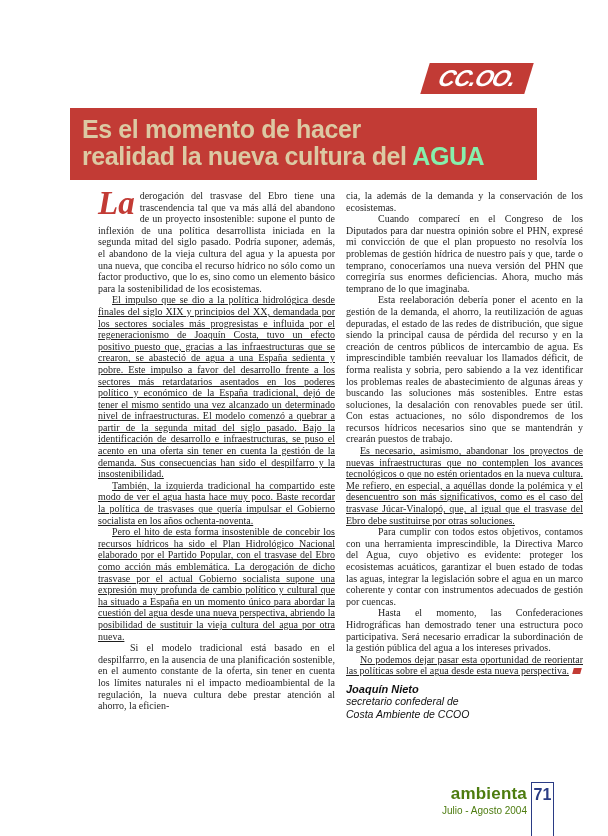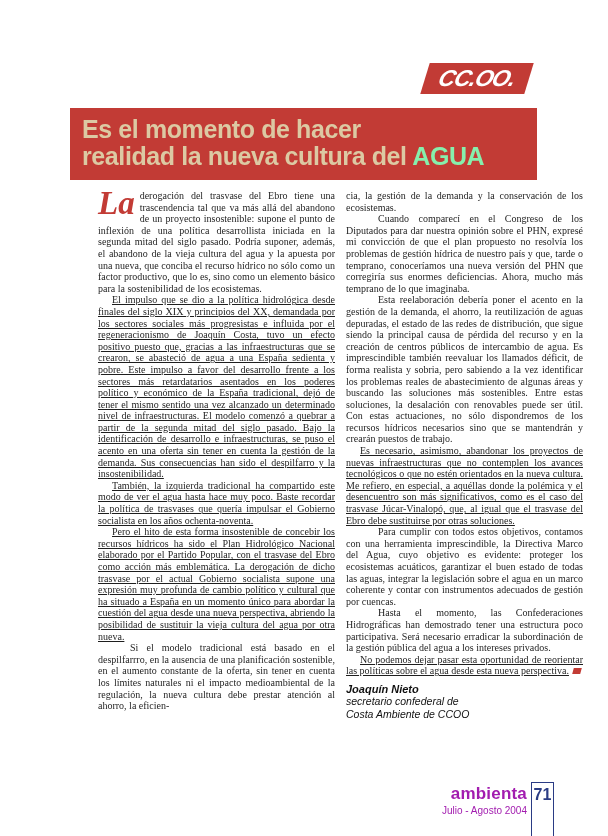--- a/index.html
+++ b/index.html
@@ -26,21 +26,21 @@
   .dropcap{float:left;font-family:"Liberation Serif",serif;font-weight:bold;font-style:italic;
            font-size:33px;line-height:24px;color:#c23b35;margin:1px 5px 0 0;}
   .endmark{display:inline-block;width:8px;height:6px;background:#c23b35;
            transform:skewX(-15deg);margin-left:4px;}
   
   .signature{margin-top:6px;font-family:"Liberation Sans",sans-serif;
              font-style:italic;font-size:10.5px;line-height:12.5px;color:#111111;}
   .sig-name{font-weight:bold;font-size:11px;}
   
   .footer-mag{position:absolute;right:81px;top:785px;text-align:right;
-              font-family:"Liberation Sans",sans-serif;color:#a21caf;}
+              font-family:"Liberation Sans",sans-serif;color:#4d7c0f;}
   .footer-mag .mag{font-weight:bold;font-size:17px;line-height:17px;letter-spacing:0.2px;}
   .footer-mag .date{font-size:10px;margin-top:3px;}
   .pagebox{position:absolute;left:531px;top:782px;width:23px;height:70px;
            border:1px solid #2a3b84;box-sizing:border-box;text-align:center;
            font-family:"Liberation Sans",sans-serif;font-weight:bold;font-size:16px;
            color:#2a3b84;padding-top:3px;background:#ffffff;}
 </style>
 </head>
 <body>
 
@@ -59,21 +59,21 @@
     <div class="col">
       <p>
         <span class="dropcap">La</span><span>derogación del trasvase del Ebro tiene una trascendencia tal que va más allá del abandono de un proyecto insostenible: supone el punto de inflexión de una política desarrollista iniciada en la segunda mitad del siglo pasado. Podría suponer, además, el abandono de la vieja cultura del agua y la apuesta por una nueva, que conciba el recurso hídrico no sólo como un factor productivo, que lo es, sino como un elemento básico para la sostenibilidad de los ecosistemas.</span>
       </p>
       <p class="ind">El impulso que se dio a la política hidrológica desde finales del siglo XIX y principios del XX, demandada por los sectores sociales más progresistas e influida por el regeneracionismo de Joaquín Costa, tuvo un efecto positivo puesto que, gracias a las infraestructuras que se crearon, se abasteció de agua a una España sedienta y pobre. Este impulso a favor del desarrollo frente a los sectores más retardatarios asentados en los poderes político y económico de la España tradicional, dejó de tener el mismo sentido una vez alcanzado un determinado nivel de infraestructuras. El modelo comenzó a quebrar a partir de la segunda mitad del siglo pasado. Bajo la identificación de desarrollo e infraestructuras, se puso el acento en una oferta sin tener en cuenta la gestión de la demanda. Sus consecuencias han sido el despilfarro y la insostenibilidad.</p>
       <p class="ind">También, la izquierda tradicional ha compartido este modo de ver el agua hasta hace muy poco. Baste recordar la política de trasvases que quería impulsar el Gobierno socialista en los años ochenta-noventa.</p>
       <p class="ind">Pero el hito de esta forma insostenible de concebir los recursos hídricos ha sido el Plan Hidrológico Nacional elaborado por el Partido Popular, con el trasvase del Ebro como acción más emblemática. La derogación de dicho trasvase por el actual Gobierno socialista supone una expresión muy profunda de cambio político y cultural que ha situado a España en un momento único para abordar la cuestión del agua desde una nueva perspectiva, abriendo la posibilidad de sustituir la vieja cultura del agua por otra nueva.</p>
       <p class="ind-lg">Si el modelo tradicional está basado en el despilfarrro, en la ausencia de una planificación sostenible, en el aumento constante de la oferta, sin tener en cuenta los límites naturales ni el impacto medioambiental de la regulación, la nueva cultura debe prestar atención al ahorro, la eficien-</p>
     </div>
     <div class="col">
-      <p>cia, la gestión de la demanda y la conservación de los ecosistemas.</p>
+      <p>cia, la además de la demanda y la conservación de los ecosistemas.</p>
       <p class="ind-lg">Cuando comparecí en el Congreso de los Diputados para dar nuestra opinión sobre el PHN, expresé mi convicción de que el plan propuesto no resolvía los problemas de gestión hídrica de nuestro país y que, tarde o temprano, conoceríamos una nueva versión del PHN que corregiría sus enormes deficiencias. Ahora, mucho más temprano de lo que imaginaba.</p>
       <p class="ind-lg">Esta reelaboración debería poner el acento en la gestión de la demanda, el ahorro, la reutilización de aguas depuradas, el estado de las redes de distribución, que sigue siendo la principal causa de pérdida del recurso y en la creación de centros públicos de intercambio de agua. Es imprescindible también reevaluar los llamados déficit, de forma realista y sobria, pero sabiendo a la vez identificar los problemas reales de abastecimiento de algunas áreas y buscando las soluciones más sostenibles. Entre estas soluciones, la desalación con renovables puede ser útil. Con estas actuaciones, no sólo dispondremos de los recursos hídricos necesarios sino que se mantendrán y crearán puestos de trabajo.</p>
       <p class="ind">Es necesario, asimismo, abandonar los proyectos de nuevas infraestructuras que no contemplen los avances tecnológicos o que no estén orientados en la nueva cultura. Me refiero, en especial, a aquéllas donde la polémica y el desencuentro son más significativos, como es el caso del trasvase Júcar-Vinalopó, que, al igual que el trasvase del Ebro debe sustituirse por otras soluciones.</p>
       <p class="ind-lg">Para cumplir con todos estos objetivos, contamos con una herramienta imprescindible, la Directiva Marco del Agua, cuyo objetivo es evidente: proteger los ecosistemas acuáticos, garantizar el buen estado de todas las aguas, integrar la legislación sobre el agua en un marco coherente y contar con instrumentos adecuados de gestión por cuencas.</p>
       <p class="ind-lg">Hasta el momento, las Confederaciones Hidrográficas han demostrado tener una estructura poco participativa. Será necesario erradicar la subordinación de la gestión pública del agua a los intereses privados.</p>
       <p class="ind">
         <span>No podemos dejar pasar esta oportunidad de reorientar las políticas sobre el agua desde esta nueva perspectiva.</span><span class="endmark"></span>
       </p>
       <div class="signature">
         <div class="sig-name">Joaquín Nieto</div>

